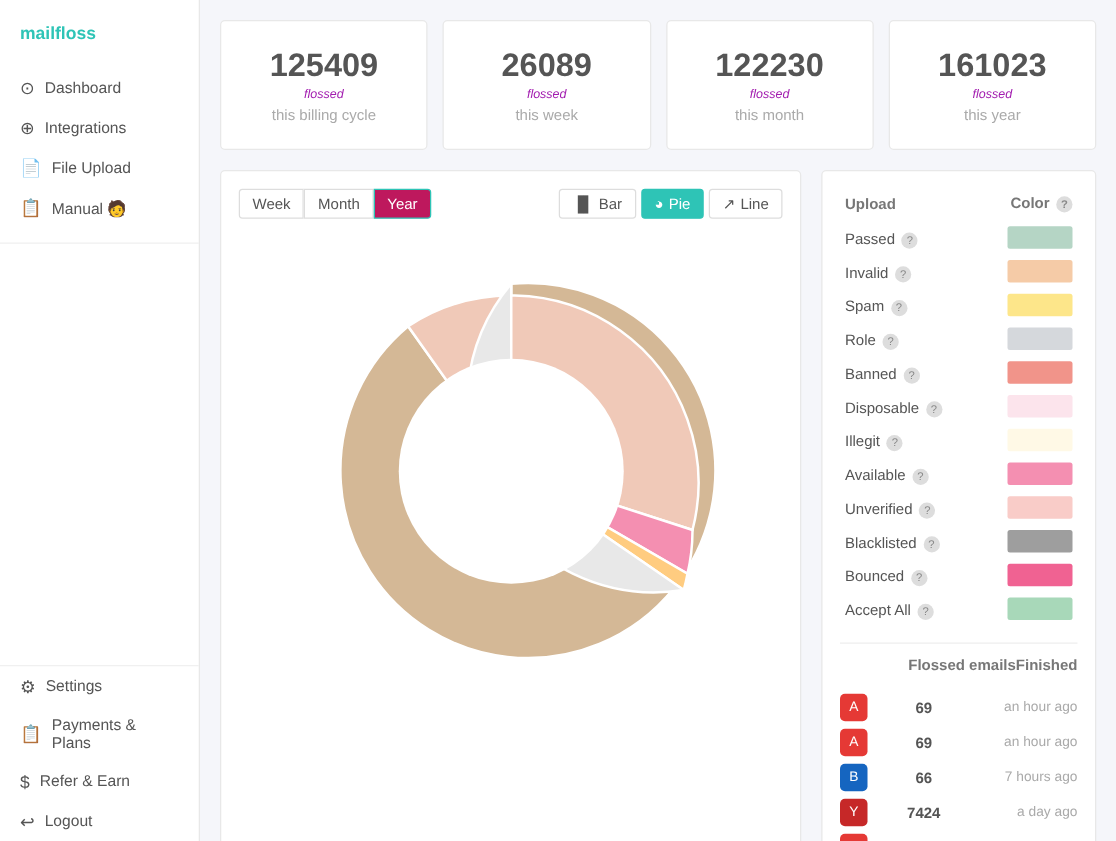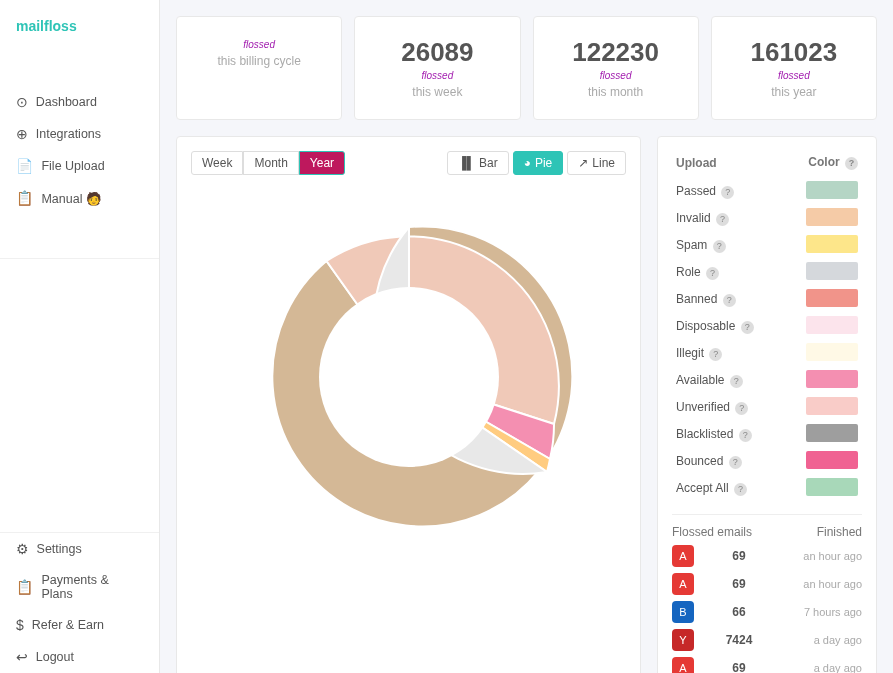--- a/index.html
+++ b/index.html
@@ -1,21 +1,21 @@
 <!DOCTYPE html>
 <html><head>
   <meta charset="utf-8">
   <style>
     * { box-sizing: border-box; margin: 0; padding: 0; }
     body { font-family: -apple-system, BlinkMacSystemFont, 'Segoe UI', sans-serif; background: #f5f6fa; color: #444; font-size: 13px; }
 
     .app-container { display: flex; height: 673px; width: 893px; overflow: hidden; }
 
     
-    .sidebar { width: 160px; background: #fff; border-right: 1px solid #e8e8e8; display: flex; flex-direction: column; padding-top: 10px; flex-shrink: 0; gap: 32px; }
+    .sidebar { width: 160px; background: #fff; border-right: 1px solid #e8e8e8; display: flex; flex-direction: column; padding-top: 10px; flex-shrink: 0; }
     .sidebar-logo { padding: 8px 16px 16px; }
     .sidebar-logo span { color: #2ec4b6; font-weight: 700; font-size: 14px; }
     .sidebar-section { padding: 4px 0; }
     .sidebar-item { display: flex; align-items: center; gap: 8px; padding: 8px 16px; cursor: pointer; color: #555; font-size: 12.5px; }
     .sidebar-item .icon { font-size: 14px; }
     .sidebar-divider { height: 1px; background: #f0f0f0; margin: 8px 0; }
     .sidebar-bottom { margin-top: auto; border-top: 1px solid #f0f0f0; }
 
     
     .main { flex: 1; overflow-y: auto; padding: 16px; }
@@ -47,21 +47,21 @@
     
     .right-panel { width: 220px; background: #fff; border: 1px solid #e8e8e8; border-radius: 4px; padding: 14px; display: flex; flex-direction: column; gap: 0; }
     .legend-table { width: 100%; border-collapse: collapse; }
     .legend-table th { font-size: 12px; color: #777; font-weight: 600; padding: 4px 4px 8px; text-align: left; }
     .legend-table th.color-col { text-align: right; }
     .legend-table td { padding: 3px 4px; font-size: 12px; color: #555; vertical-align: middle; margin-left: 19px; }
     .color-swatch { width: 52px; height: 18px; border-radius: 2px; display: inline-block; }
     .help-icon { display: inline-block; width: 13px; height: 13px; border-radius: 50%; background: #ddd; color: #888; font-size: 9px; text-align: center; line-height: 13px; cursor: pointer; margin-left: 2px; }
 
     .recent-section { margin-top: 12px; border-top: 1px solid #eee; padding-top: 10px; }
-    .recent-header { display: flex; justify-content: space-between; font-size: 12px; color: #777; font-weight: 400; margin-bottom: 6px; }
+    .recent-header { display: flex; justify-content: flex-end; font-size: 12px; color: #777; font-weight: 700; margin-bottom: 16px; }
     .recent-row { display: flex; align-items: center; gap: 6px; margin-bottom: 6px; }
     .recent-icon { width: 22px; height: 22px; border-radius: 4px; display: flex; align-items: center; justify-content: center; font-size: 11px; color: #fff; flex-shrink: 0; }
     .recent-count { flex: 1; text-align: center; font-size: 12px; color: #555; font-weight: 600; }
     .recent-time { font-size: 11px; color: #aaa; text-align: right; flex: 1; }
   </style>
 </head>
 <body>
 
 <div class="app-container">
 
@@ -108,20 +108,21 @@
         <span class="icon">↩</span>
         <span>Logout</span>
       </div>
     </div>
   </div>
 
   <div class="main">
 
     <div class="stats-row">
       <div class="stat-card">
+        <div class="stat-number">125409</div>
         <div class="stat-label">flossed</div>
         <div class="stat-period">this billing cycle</div>
       </div>
       <div class="stat-card">
         <div class="stat-number">26089</div>
         <div class="stat-label">flossed</div>
         <div class="stat-period">this week</div>
       </div>
       <div class="stat-card">
         <div class="stat-number">122230</div>

